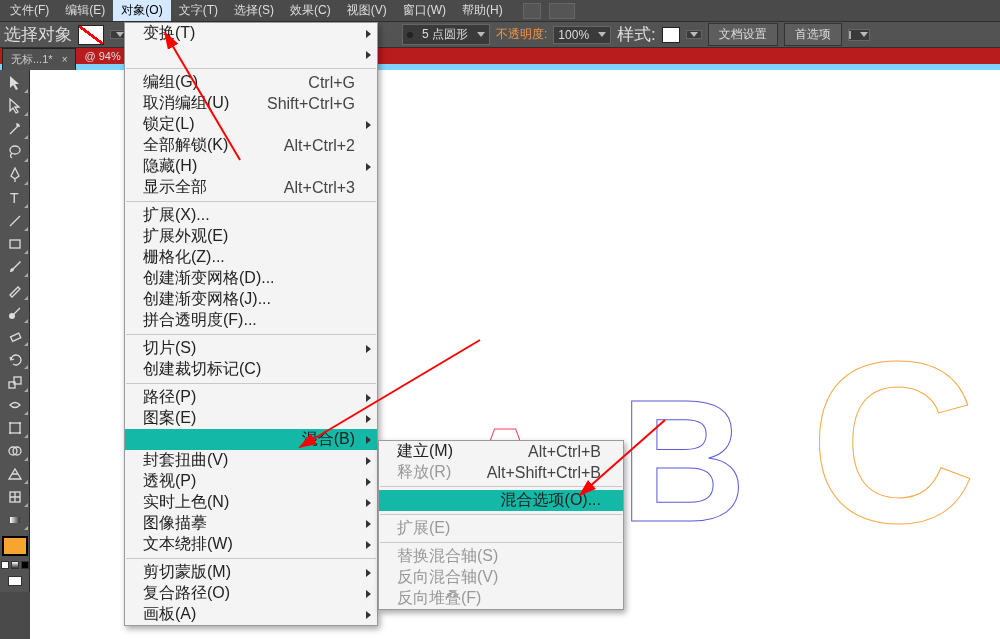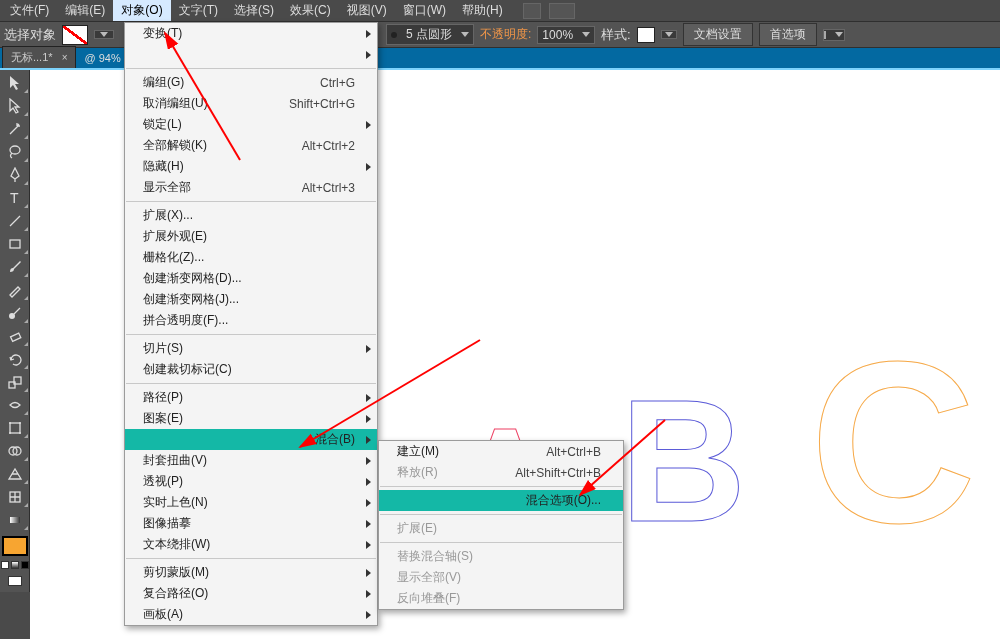--- a/index.html
+++ b/index.html
@@ -7,48 +7,48 @@
 
   
   .menubar { height:22px; background:#4a4a4a; display:flex; padding-left:2px; border-bottom:1px solid #2f2f2f; }
   .menubar .menu-item { padding:2px 8px; cursor:default; }
   .menubar .menu-item.active { background:#d6eaff; color:#000; }
   .menubar .right-icons { display:flex; margin-left:12px; gap:8px; align-items:center; }
   .menubar .right-icons .ico { width:18px; height:16px; border:1px solid #666; background:#555; }
 
   
   .optbar { height:26px; background:#535353; border-bottom:1px solid #2f2f2f; display:flex; align-items:center; padding:0 4px; gap:6px; }
-  .optbar .lbl { font-size:13px; }
+  .optbar .lbl { font-size:17px; }
   .swatch { width:26px; height:20px; border:1px solid #222; background:#fff; position:relative; }
   .swatch.nofill::after{content:"";position:absolute;left:0;top:0;right:0;bottom:0;background:linear-gradient(to top right, transparent 45%, red 45%, red 55%, transparent 55%);}
   .sel { background:#3a3a3a; border:1px solid #666; padding:1px 4px; display:flex; align-items:center; gap:9px; }
   .sel .drop { width:0;height:0;border-left:4px solid transparent;border-right:4px solid transparent;border-top:5px solid #bbb; }
   .opacity-lbl { color:#f19648; }
   .btn { background:#5d5d5d; border:1px solid #333; padding:2px 10px; }
 
   
-  .tabbar { height:22px; background:#0369a1; border-bottom:2px solid #7dd3fc; display:flex; align-items:flex-end;}
+  .tabbar { height:22px; background:#b91c1c; border-bottom:6px solid #7dd3fc; display:flex; align-items:flex-start;}
   .tabbar .tab { background:#505050; padding:3px 8px; font-size:11px; color:#ccc; border:1px solid #222; border-bottom:none; margin-left:2px; position:relative;}
   .tabbar .tab .x { margin-left:6px; font-size:10px;}
 
   
   .tools { position:absolute; left:0; top:70px; width:30px; display:flex; flex-direction:column; gap:1px; background:#535353; border-right:1px solid #2e2e2e; padding:2px 0 6px; }
   .tools .tool { width:28px; height:22px; margin:0 auto; display:flex; align-items:center; justify-content:center; position:relative;}
   .tools .tool .tri { position:absolute; right:1px; bottom:1px; width:0;height:0; border-left:4px solid transparent; border-bottom:4px solid #aaa; }
 
   .canvas { position:absolute; left:30px; top:70px; right:0; bottom:0; background:#fff; }
 
   
   .letter { position:absolute; font-weight:700; -webkit-text-stroke:1px; color:transparent;}
   .A { left:430px; top:330px; font-size:125px; -webkit-text-stroke-color:#e46; }
   .B { left:590px; top:290px; font-size:175px; -webkit-text-stroke-color:#5b5bd8; }
   .C { left:780px; top:240px; font-size:230px; -webkit-text-stroke-color:#f6a948; }
 
   
-  .menu { position:absolute; background:#f4f4f4; color:#222; border:1px solid #9b9b9b; box-shadow:2px 3px 6px rgba(0,0,0,.35); font-size:12px; }
+  .menu { position:absolute; background:#f4f4f4; color:#222; border:1px solid #9b9b9b; box-shadow:2px 3px 6px rgba(0,0,0,.35); font-size:16px; }
   .menu .row { display:flex; align-items:center; height:21px; padding:0 22px 0 18px; white-space:nowrap; position:relative;}
   .menu .row .lab { flex:1; }
   .menu .row .sc { color:#444; margin-left:30px; }
   .menu .row .arr { position:absolute; right:6px; width:0;height:0;border-top:4px solid transparent;border-bottom:4px solid transparent;border-left:5px solid #333; }
   .menu .row.disabled { color:#999; }
   .menu .row.hl { background:#14b8a6;text-align:right; }
   .menu .sep { height:1px; background:#c8c8c8; margin:3px 1px; }
   #main-menu { left:124px; top:22px; width:254px; }
   #sub-menu { left:378px; top:440px; width:246px; }
 
@@ -396,21 +396,21 @@
     </div>
     <div class="sep"></div>
     <div class="row disabled">
       <span class="lab">扩展(E)</span>
     </div>
     <div class="sep"></div>
     <div class="row disabled">
       <span class="lab">替换混合轴(S)</span>
     </div>
     <div class="row disabled">
-      <span class="lab">显示全部(V)</span>
+      <span class="lab">反向混合轴(V)</span>
     </div>
     <div class="row disabled">
       <span class="lab">反向堆叠(F)</span>
     </div>
   </div>
 
 <svg class="arrow-svg" width="1000" height="639">
   <defs>
     <marker id="ah" markerWidth="10" markerHeight="10" refX="8" refY="3" orient="auto">
       <path d="M0,0 L9,3 L0,6 Z" fill="red"></path>

